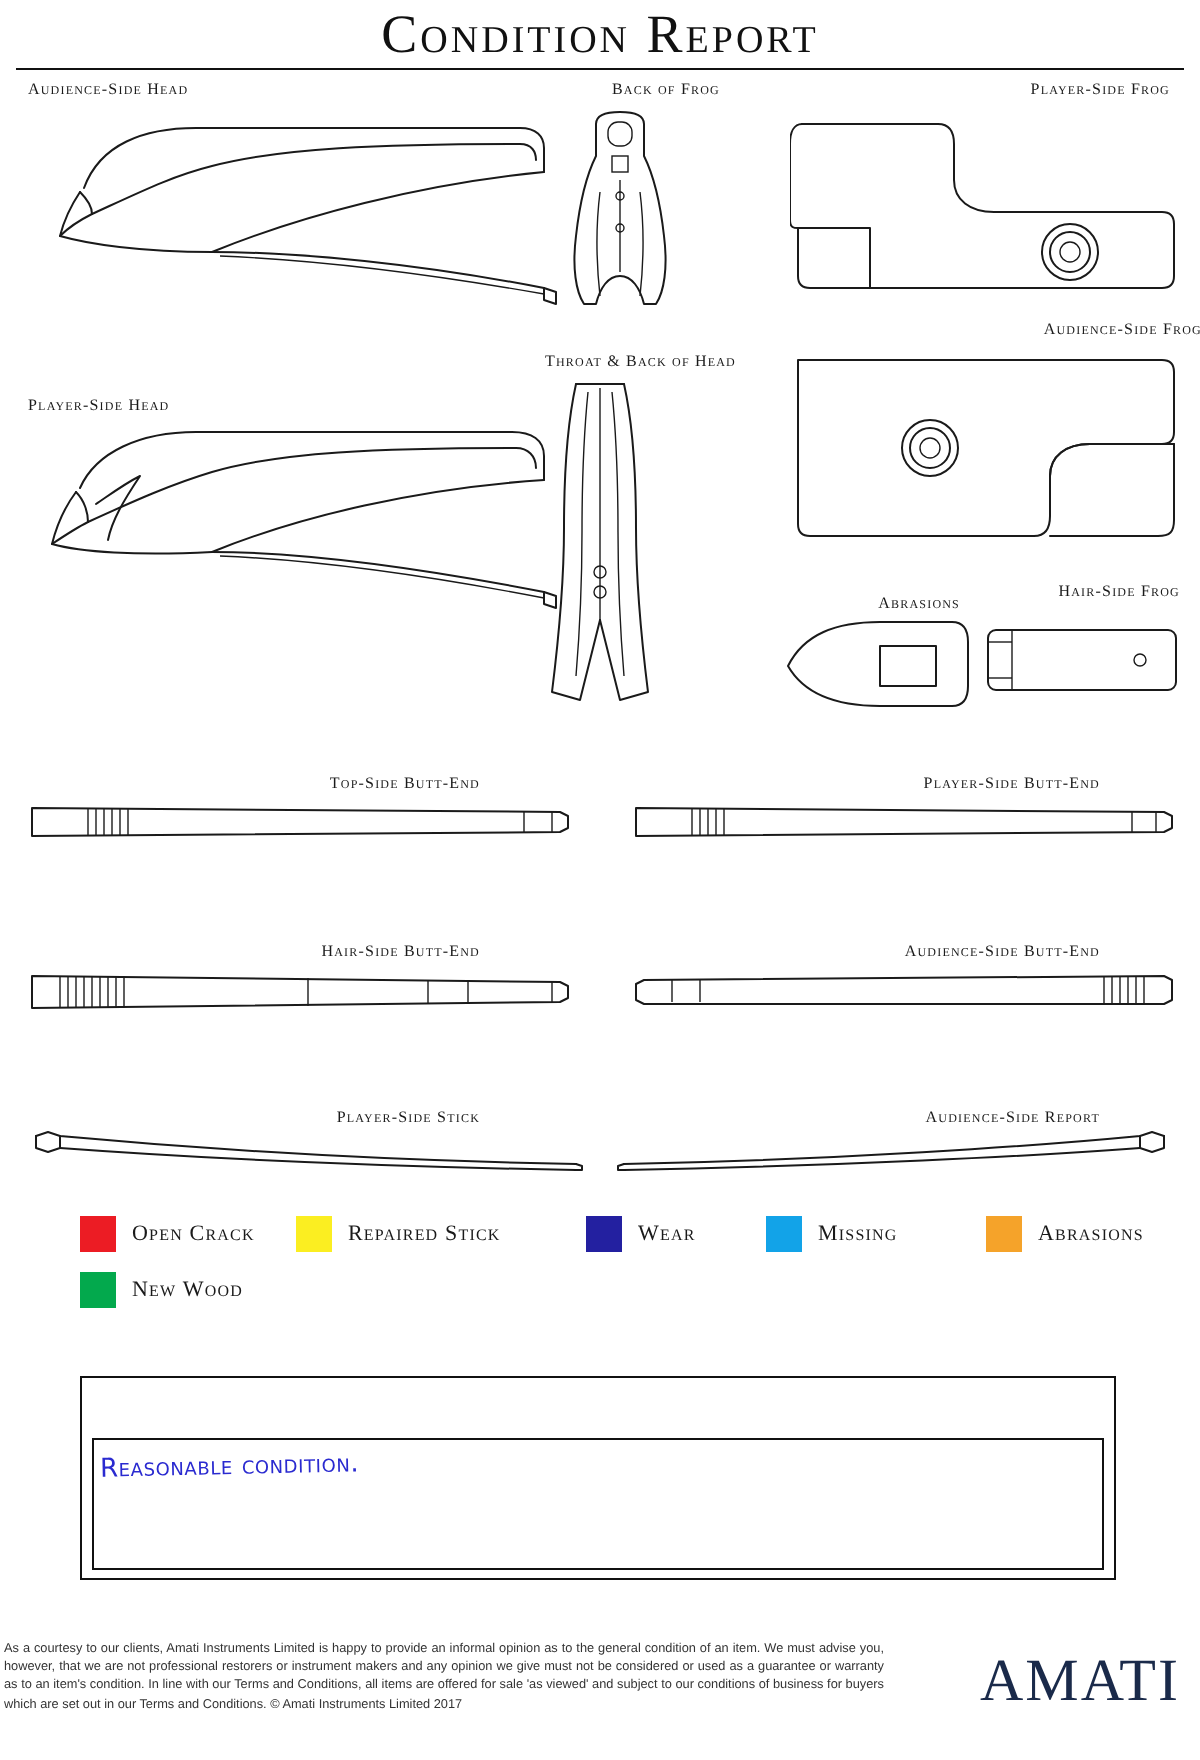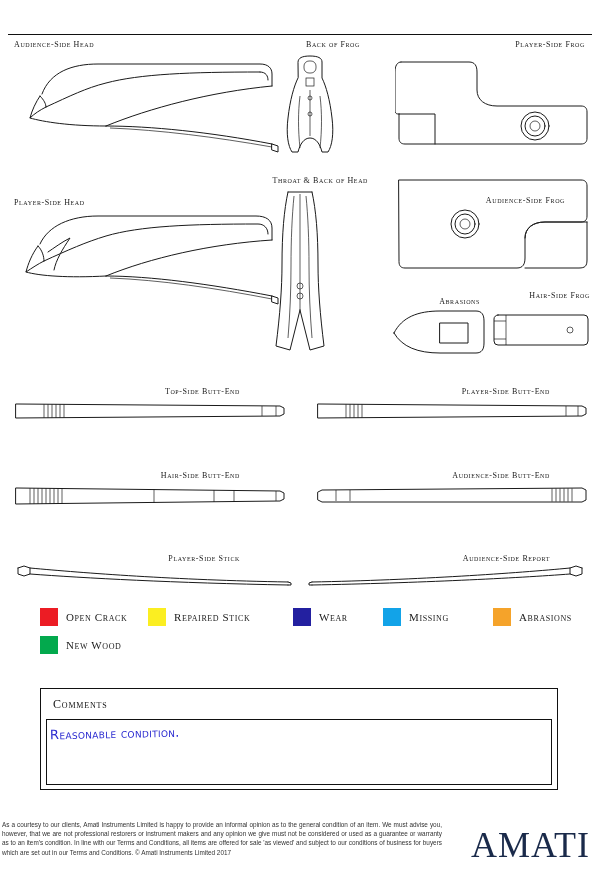--- a/index.html
+++ b/index.html
@@ -153,36 +153,37 @@
     font-size: 6.4px;
     line-height: 9.2px;
     color: #333;
     text-align: justify;
   }
   .brand {
     position: absolute;
     right: 10px;
     top: 10px;
     font-family: "Liberation Serif", serif;
-    font-size: 36px;
+    font-size: 30px;
     letter-spacing: 1px;
     color: #1a2a4a;
   }
 </style>
 </head>
 <body>
 
 <div class="page">
 
+  <h1 class="title">Condition Report</h1>
   <div class="title-rule"></div>
 
   <div class="cap" style="left:14px; top:40px;">Audience-Side Head</div>
   <div class="cap center" style="left:230px; top:40px; width:130px;">Back of Frog</div>
   <div class="cap right" style="left:400px; top:40px; width:185px;">Player-Side Frog</div>
-  <div class="cap right" style="left:380px; top:160px; width:185px;margin-top:36px;">Audience-Side Frog</div>
+  <div class="cap right" style="left:416px; top:160px; width:185px;">Audience-Side Frog</div>
   <div class="cap" style="left:14px; top:198px;">Player-Side Head</div>
   <div class="cap center" style="left:228px; top:176px; width:140px;">Throat &amp; Back of Head</div>
   <div class="cap center" style="left:390px; top:297px; width:90px;">Abrasions</div>
   <div class="cap center" style="left:495px; top:291px; width:95px;">Hair-Side Frog</div>
 
   <div class="dwg" style="left:10px; top:52px;">
     <svg width="270" height="110" viewBox="0 0 270 110">
       <path class="ln" d="M32 42 C40 20 62 12 88 12 L250 12 C258 12 262 16 262 22 L262 34"></path>
       <path class="ln" d="M262 34 C200 40 140 56 96 74"></path>
       <path class="ln" d="M30 44 C26 50 22 58 20 66 C24 62 30 58 36 55"></path>
@@ -388,21 +389,20 @@
     </div>
     <div class="legend-row">
       <div class="legend-item">
         <span class="swatch" style="background:#03a94d;"></span>
         <span class="legend-label">New Wood</span>
       </div>
     </div>
   </div>
 
   <div class="comments-box">
-    <div class="comments-title">Comments</div>
     <div class="comments-inner"></div>
   </div>
   <div class="handwriting">Reasonable condition.</div>
 
   <div class="footer">
     <div class="footer-text">As a courtesy to our clients, Amati Instruments Limited is happy to provide an informal opinion as to the general condition of an item. We must advise you, however, that we are not professional restorers or instrument makers and any opinion we give must not be considered or used as a guarantee or warranty as to an item's condition. In line with our Terms and Conditions, all items are offered for sale 'as viewed' and subject to our conditions of business for buyers which are set out in our Terms and Conditions. © Amati Instruments Limited 2017</div>
     <div class="brand">AMATI</div>
   </div>
 
 </div>

